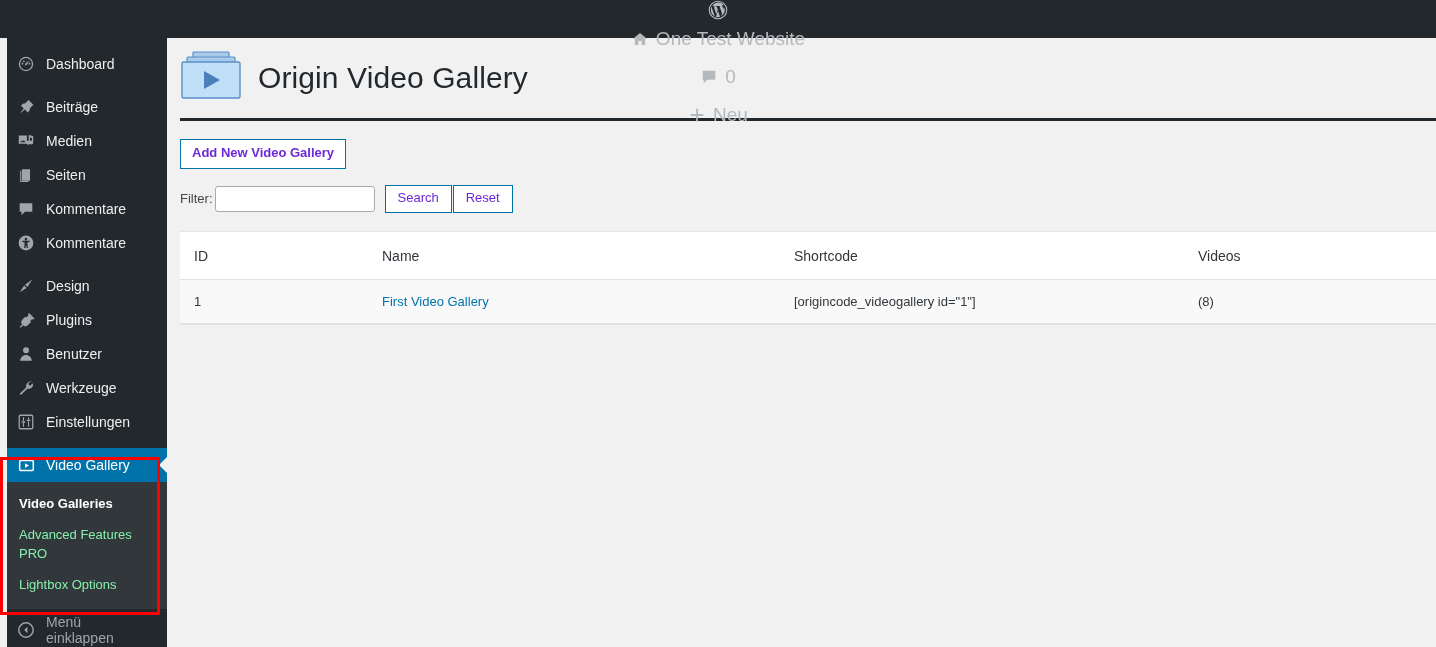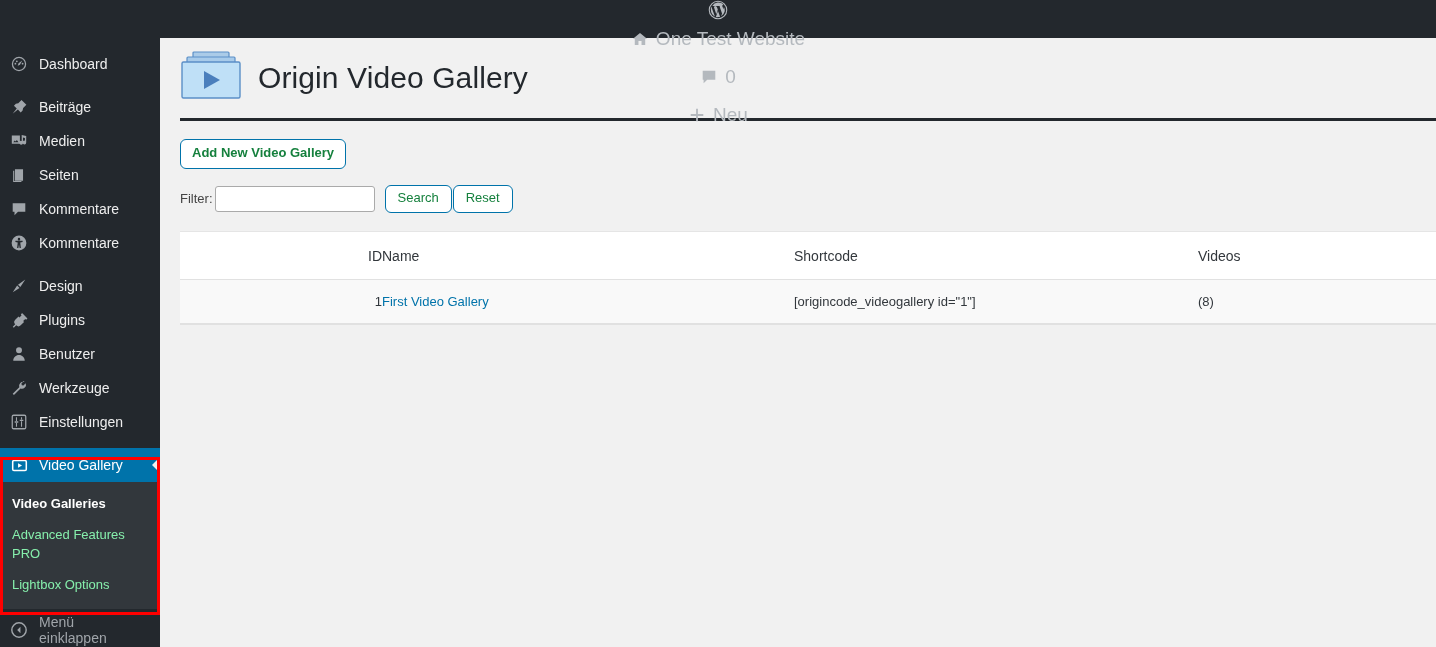--- a/index.html
+++ b/index.html
@@ -31,21 +31,21 @@
   .ab-item.logo { padding: 0 10px 0 9px; }
   .ab-label { line-height: 38px; white-space: nowrap; }
   .ab-count {
     color: #b4b9be;
     display: inline-block; min-width: 8px; text-align: center;
   }
   svg.abicon { display: block; }
 
   
   #sidebar {
-    position: absolute; top: 38px; left: 0;
+    position: absolute; top: 38px; left: 7px;
     width: 160px; height: 609px;
     background: #23282d;
     z-index: 30;
     font-size: 14px;
   }
   .menu-sep { height: 9px; }
   .menu-item {
     position: relative;
     display: flex; align-items: center;
     height: 34px;
@@ -135,25 +135,25 @@
     border: 0; border-top: 3px solid #23282d;
     height: 0;
     width: calc(100% - 20px);
     margin-right: 0;
   }
 
   .btn {
     display: inline-block;
     background: #fff;
     border: 1px solid #0073aa;
-    color: #15803d;
+    color: #6d28d9;
     font-size: 13px;
     font-weight: bold;
     padding: 5px 11px 6px 11px;
-    border-radius: 6px;
+    border-radius: 0;
     cursor: pointer;
     line-height: 1.3;
     font-family: "Liberation Sans", sans-serif;
   }
   #addnew-wrap { padding: 18px 0 0 20px; }
 
   #filter-row {
     display: flex; align-items: center;
     padding: 16px 0 0 20px;
     gap: 0;
@@ -191,21 +191,21 @@
     background: #fff;
     border-bottom: 1px solid #e1e1e1;
   }
   tbody td {
     font-size: 13px;
     color: #32373c;
     padding: 14px 0 14px 0;
     background: #f9f9f9;
     border-bottom: 1px solid #e1e1e1;
   }
-  .col-id { width: 202px; padding-left: 14px !important; text-align: right; }
+  .col-id { width: 202px; padding-left: 14px !important; }
   .col-name { width: 412px; }
   .col-short { width: 404px; }
   .col-videos { width: 238px; }
   .row-link { color: #0073aa; text-decoration: none; cursor: pointer; }
 </style>
 </head>
 <body>
 
 <div id="adminbar">
   <div class="ab-item logo">

